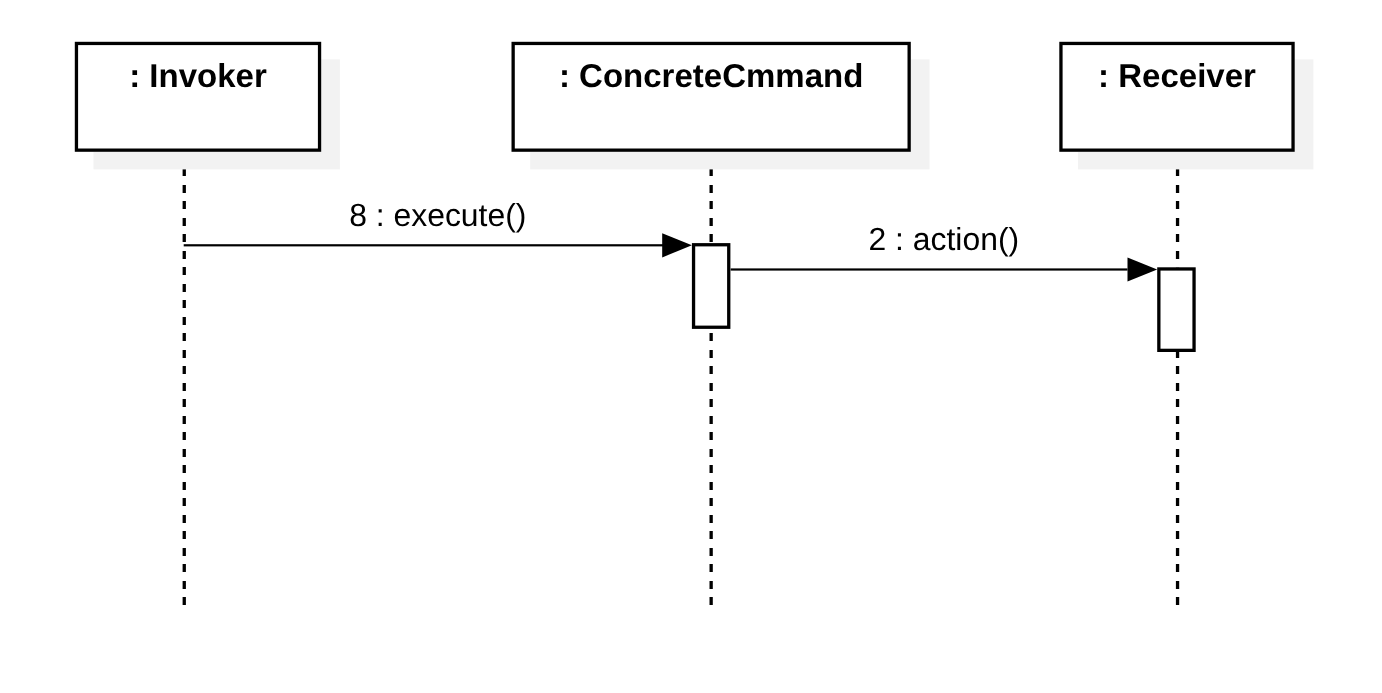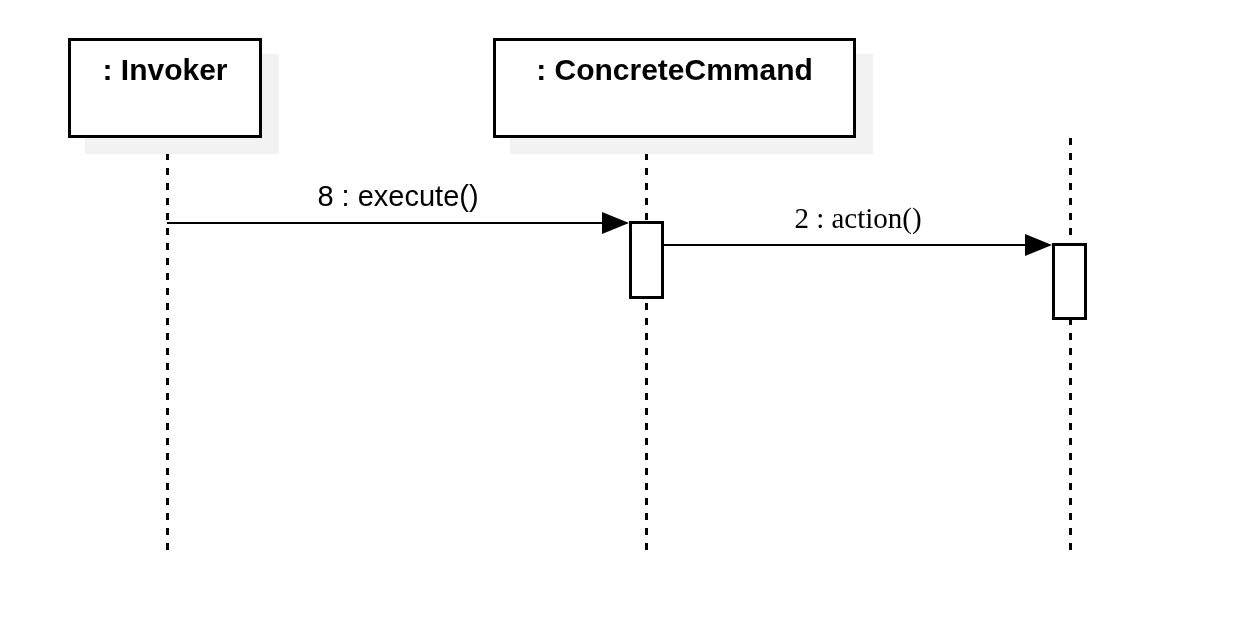--- a/index.html
+++ b/index.html
@@ -33,22 +33,22 @@
     justify-content: center;
     align-items: flex-start;
     padding-top: 12px;
   }
   .actor-label {
     font-size: 30px;
     font-weight: bold;
     line-height: 34px;
     white-space: nowrap;
   }
-  .actor-invoker   { left: 68px;  width: 194px; }
-  .actor-command   { left: 465px; width: 363px; margin-left: 28px; }
+  .actor-invoker   { left: 68px;  width: 224px; }
+  .actor-command   { left: 465px; width: 363px; }
   .actor-receiver  { left: 963px; width: 214px; }
 
   
   .lifeline {
     position: absolute;
     top: 138px;
     width: 3px;
     height: 417px;
     background: repeating-linear-gradient(
       to bottom,
@@ -94,37 +94,40 @@
   .arrowhead-2 { left: 1025px; top: 234px; }
 
   .msg-label {
     position: absolute;
     font-size: 29px;
     line-height: 32px;
     text-align: center;
     white-space: nowrap;
   }
   .msg-label-1 { left: 167px; top: 180px; width: 462px; }
-  .msg-label-2 { left: 664px; top: 202px; width: 388px; font-family: Liberation Serif, serif; }
+  .msg-label-2 { left: 664px; top: 202px; width: 388px; }
 </style>
 </head>
 <body>
 
 <div class="canvas">
 
   <div class="lifeline lifeline-invoker"></div>
   <div class="lifeline lifeline-command"></div>
   <div class="lifeline lifeline-receiver"></div>
 
   <div class="actor actor-invoker">
     <span class="actor-label">: Invoker</span>
   </div>
   <div class="actor actor-command">
     <span class="actor-label">: ConcreteCmmand</span>
   </div>
+  <div class="actor actor-receiver">
+    <span class="actor-label">: Receiver</span>
+  </div>
 
   <div class="msg-line msg-line-1"></div>
   <div class="arrowhead arrowhead-1"></div>
   <div class="msg-label msg-label-1">8 : execute()</div>
 
   <div class="msg-line msg-line-2"></div>
   <div class="arrowhead arrowhead-2"></div>
   <div class="msg-label msg-label-2">2 : action()</div>
 
   <div class="activation activation-command"></div>

